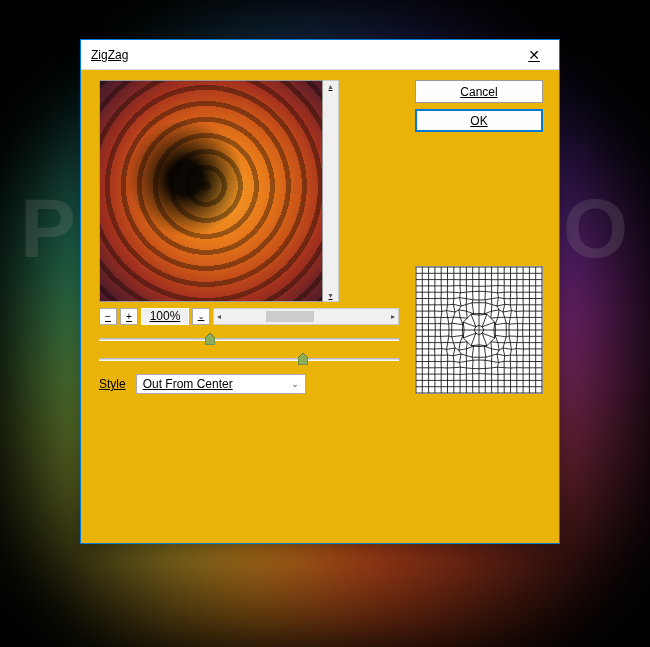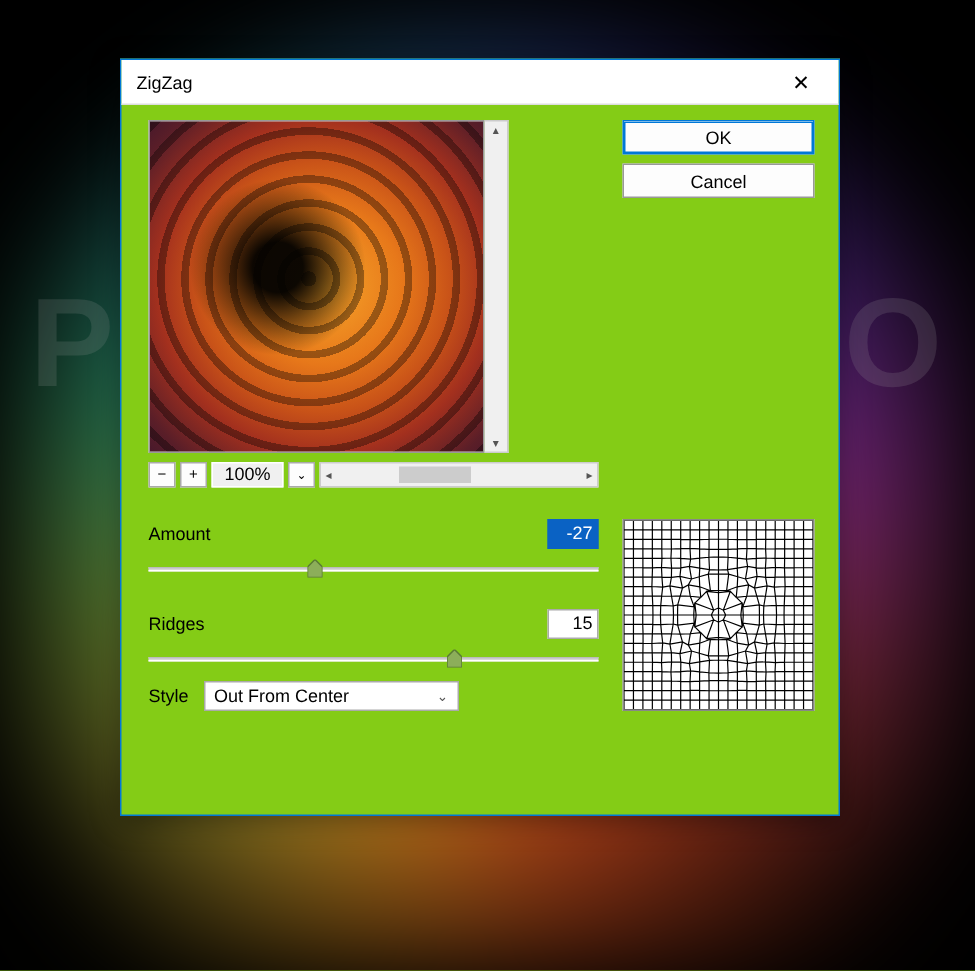--- a/index.html
+++ b/index.html
@@ -21,23 +21,24 @@
   }
   .watermark {
     position: absolute; left: 50%; top: 180px; transform: translateX(-50%);
     font-size: 84px; font-weight: 800; letter-spacing: 2px;
     color: rgba(160,160,160,0.18); white-space: nowrap;
     font-family: Arial, sans-serif;
   }
   .dialog {
     position: absolute; left: 80px; top: 39px;
     width: 480px; height: 505px;
-    background: #84cc16;
+    background: #eab308;
     border: 1px solid #0078d7;
     box-shadow: 0 4px 18px rgba(0,0,0,0.4);
+    text-decoration: underline;
   }
   .titlebar {
     height: 30px; background: #fff; border-bottom: 1px solid #ddd;
     display: flex; align-items: center; padding: 0 2px 0 10px;
   }
   .titlebar .title { flex: 1; }
   .close-btn {
     width: 46px; height: 29px; display: flex; align-items: center; justify-content: center;
     cursor: pointer;
   }
@@ -185,59 +186,51 @@
         <div class="zoom-drop">
           <span>⌄</span>
         </div>
         <div class="hscroll">
           <span class="arrow la">◂</span>
           <div class="thumb"></div>
           <span class="arrow ra">▸</span>
         </div>
       </div>
 
-      <div class="param-row">
-        <span class="lbl">Amount</span>
-        <span class="val hl">-27</span>
-      </div>
       <div class="slider">
         <div class="rail"></div>
         <div class="knob" style="left:37%">
           <svg width="10" height="12">
               <path d="M5 0 L10 5 L10 12 L0 12 L0 5 Z" fill="#8cae5a" stroke="#5a7a34"></path>
             </svg>
         </div>
       </div>
 
-      <div class="param-row">
-        <span class="lbl">Ridges</span>
-        <span class="val">15</span>
-      </div>
       <div class="slider">
         <div class="rail"></div>
         <div class="knob" style="left:68%">
           <svg width="10" height="12">
               <path d="M5 0 L10 5 L10 12 L0 12 L0 5 Z" fill="#8cae5a" stroke="#5a7a34"></path>
             </svg>
         </div>
       </div>
 
       <div class="style-row">
         <span>Style</span>
         <div class="style-select">
           <span>Out From Center</span>
           <span class="caret">⌄</span>
         </div>
       </div>
 
     </div>
 
     <div class="right-col">
+      <div class="dlg-btn">Cancel</div>
       <div class="dlg-btn primary">OK</div>
-      <div class="dlg-btn">Cancel</div>
 
       <svg class="gridbox" viewBox="0 0 126 126">
         <rect x="0" y="0" width="126" height="126" fill="#fff"></rect>
         <g id="grid">
             <path d="M0.0 0.0 L6.3 0.0 L12.6 0.0 L18.9 0.0 L25.2 0.0 L31.5 0.0 L37.8 0.0 L44.1 0.0 L50.4 0.0 L56.7 0.0 L63.0 0.0 L69.3 0.0 L75.6 0.0 L81.9 0.0 L88.2 0.0 L94.5 0.0 L100.8 0.0 L107.1 0.0 L113.4 0.0 L119.7 0.0 L126.0 0.0 M0.0 0.0 L0.0 6.3 L0.0 12.6 L0.0 18.9 L0.0 25.2 L0.0 31.5 L0.0 37.8 L0.0 44.1 L0.0 50.4 L0.0 56.7 L0.0 63.0 L0.0 69.3 L0.0 75.6 L0.0 81.9 L0.0 88.2 L0.0 94.5 L0.0 100.8 L0.0 107.1 L0.0 113.4 L0.0 119.7 L0.0 126.0 M0.0 6.3 L6.3 6.3 L12.6 6.3 L18.9 6.3 L25.2 6.3 L31.5 6.3 L37.8 6.3 L44.1 6.3 L50.4 6.3 L56.7 6.3 L63.0 6.3 L69.3 6.3 L75.6 6.3 L81.9 6.3 L88.2 6.3 L94.5 6.3 L100.8 6.3 L107.1 6.3 L113.4 6.3 L119.7 6.3 L126.0 6.3 M6.3 0.0 L6.3 6.3 L6.3 12.6 L6.3 18.9 L6.3 25.2 L6.3 31.5 L6.3 37.8 L6.3 44.1 L6.3 50.4 L6.3 56.7 L6.3 63.0 L6.3 69.3 L6.3 75.6 L6.3 81.9 L6.3 88.2 L6.3 94.5 L6.3 100.8 L6.3 107.1 L6.3 113.4 L6.3 119.7 L6.3 126.0 M0.0 12.6 L6.3 12.6 L12.6 12.6 L18.9 12.6 L25.2 12.6 L31.5 12.6 L37.8 12.6 L44.1 12.7 L50.4 12.7 L56.7 12.5 L63.0 12.5 L69.3 12.5 L75.6 12.7 L81.9 12.7 L88.2 12.6 L94.5 12.6 L100.8 12.6 L107.1 12.6 L113.4 12.6 L119.7 12.6 L126.0 12.6 M12.6 0.0 L12.6 6.3 L12.6 12.6 L12.6 18.9 L12.6 25.2 L12.6 31.5 L12.6 37.8 L12.7 44.1 L12.7 50.4 L12.5 56.7 L12.5 63.0 L12.5 69.3 L12.7 75.6 L12.7 81.9 L12.6 88.2 L12.6 94.5 L12.6 100.8 L12.6 107.1 L12.6 113.4 L12.6 119.7 L12.6 126.0 M0.0 18.9 L6.3 18.9 L12.6 18.9 L18.9 18.9 L25.2 18.9 L31.6 19.0 L37.8 18.8 L44.0 18.6 L50.4 18.9 L56.7 19.2 L63.0 19.3 L69.3 19.2 L75.6 18.9 L82.0 18.6 L88.2 18.8 L94.4 19.0 L100.8 18.9 L107.1 18.9 L113.4 18.9 L119.7 18.9 L126.0 18.9 M18.9 0.0 L18.9 6.3 L18.9 12.6 L18.9 18.9 L18.9 25.2 L19.0 31.6 L18.8 37.8 L18.6 44.0 L18.9 50.4 L19.2 56.7 L19.3 63.0 L19.2 69.3 L18.9 75.6 L18.6 82.0 L18.8 88.2 L19.0 94.4 L18.9 100.8 L18.9 107.1 L18.9 113.4 L18.9 119.7 L18.9 126.0 M0.0 25.2 L6.3 25.2 L12.6 25.2 L18.9 25.2 L25.3 25.3 L31.3 25.0 L37.8 25.3 L44.4 25.8 L50.4 25.1 L56.6 24.5 L63.0 24.3 L69.4 24.5 L75.6 25.1 L81.6 25.8 L88.2 25.3 L94.7 25.0 L100.7 25.3 L107.1 25.2 L113.4 25.2 L119.7 25.2 L126.0 25.2 M25.2 0.0 L25.2 6.3 L25.2 12.6 L25.2 18.9 L25.3 25.3 L25.0 31.3 L25.3 37.8 L25.8 44.4 L25.1 50.4 L24.5 56.6 L24.3 63.0 L24.5 69.4 L25.1 75.6 L25.8 81.6 L25.3 88.2 L25.0 94.7 L25.3 100.7 L25.2 107.1 L25.2 113.4 L25.2 119.7 L25.2 126.0 M0.0 31.5 L6.3 31.5 L12.6 31.5 L19.0 31.6 L25.0 31.3 L31.7 31.7 L37.9 31.6 L43.6 30.6 L50.5 31.7 L57.0 32.8 L63.0 33.0 L69.0 32.8 L75.5 31.7 L82.4 30.6 L88.1 31.6 L94.3 31.7 L101.0 31.3 L107.0 31.6 L113.4 31.5 L119.7 31.5 L126.0 31.5 M31.5 0.0 L31.5 6.3 L31.5 12.6 L31.6 19.0 L31.3 25.0 L31.7 31.7 L31.6 37.9 L30.6 43.6 L31.7 50.5 L32.8 57.0 L33.0 63.0 L32.8 69.0 L31.7 75.5 L30.6 82.4 L31.6 88.1 L31.7 94.3 L31.3 101.0 L31.6 107.0 L31.5 113.4 L31.5 119.7 L31.5 126.0 M0.0 37.8 L6.3 37.8 L12.6 37.8 L18.8 37.8 L25.3 37.8 L31.6 37.9 L37.3 37.3 L45.0 39.0 L50.2 37.5 L56.2 35.8 L63.0 35.7 L69.8 35.8 L75.8 37.5 L81.0 39.0 L88.7 37.3 L94.4 37.9 L100.7 37.8 L107.2 37.8 L113.4 37.8 L119.7 37.8 L126.0 37.8 M37.8 0.0 L37.8 6.3 L37.8 12.6 L37.8 18.8 L37.8 25.3 L37.9 31.6 L37.3 37.3 L39.0 45.0 L37.5 50.2 L35.8 56.2 L35.7 63.0 L35.8 69.8 L37.5 75.8 L39.0 81.0 L37.3 88.7 L37.9 94.4 L37.8 100.7 L37.8 107.2 L37.8 113.4 L37.8 119.7 L37.8 126.0 M0.0 44.1 L6.3 44.1 L12.7 44.1 L18.6 44.0 L25.8 44.4 L30.6 43.6 L39.0 45.0 L42.9 42.9 L50.5 44.2 L57.6 46.8 L63.0 46.5 L68.4 46.8 L75.5 44.2 L83.1 42.9 L87.0 45.0 L95.4 43.6 L100.2 44.4 L107.4 44.0 L113.3 44.1 L119.7 44.1 L126.0 44.1 M44.1 0.0 L44.1 6.3 L44.1 12.7 L44.0 18.6 L44.4 25.8 L43.6 30.6 L45.0 39.0 L42.9 42.9 L44.2 50.5 L46.8 57.6 L46.5 63.0 L46.8 68.4 L44.2 75.5 L42.9 83.1 L45.0 87.0 L43.6 95.4 L44.4 100.2 L44.0 107.4 L44.1 113.3 L44.1 119.7 L44.1 126.0 M0.0 50.4 L6.3 50.4 L12.7 50.4 L18.9 50.4 L25.1 50.4 L31.7 50.5 L37.5 50.2 L44.2 50.5 L51.2 51.2 L55.1 47.2 L63.0 48.1 L70.9 47.2 L74.8 51.2 L81.8 50.5 L88.5 50.2 L94.3 50.5 L100.9 50.4 L107.1 50.4 L113.3 50.4 L119.7 50.4 L126.0 50.4 M50.4 0.0 L50.4 6.3 L50.4 12.7 L50.4 18.9 L50.4 25.1 L50.5 31.7 L50.2 37.5 L50.5 44.2 L51.2 51.2 L47.2 55.1 L48.1 63.0 L47.2 70.9 L51.2 74.8 L50.5 81.8 L50.2 88.5 L50.5 94.3 L50.4 100.9 L50.4 107.1 L50.4 113.3 L50.4 119.7 L50.4 126.0 M0.0 56.7 L6.3 56.7 L12.5 56.7 L19.2 56.7 L24.5 56.6 L32.8 57.0 L35.8 56.2 L46.8 57.6 L47.2 55.1 L59.8 59.8 L63.0 58.2 L66.2 59.8 L78.8 55.1 L79.2 57.6 L90.2 56.2 L93.2 57.0 L101.5 56.6 L106.8 56.7 L113.5 56.7 L119.7 56.7 L126.0 56.7 M56.7 0.0 L56.7 6.3 L56.7 12.5 L56.7 19.2 L56.6 24.5 L57.0 32.8 L56.2 35.8 L57.6 46.8 L55.1 47.2 L59.8 59.8 L58.2 63.0 L59.8 66.2 L55.1 78.8 L57.6 79.2 L56.2 90.2 L57.0 93.2 L56.6 101.5 L56.7 106.8 L56.7 113.5 L56.7 119.7 L56.7 126.0 M0.0 63.0 L6.3 63.0 L12.5 63.0 L19.3 63.0 L24.3 63.0 L33.0 63.0 L35.7 63.0 L46.5 63.0 L48.1 63.0 L58.2 63.0 L63.0 63.0 L67.8 63.0 L77.9 63.0 L79.5 63.0 L90.3 63.0 L93.0 63.0 L101.7 63.0 L106.7 63.0 L113.5 63.0 L119.7 63.0 L126.0 63.0 M63.0 0.0 L63.0 6.3 L63.0 12.5 L63.0 19.3 L63.0 24.3 L63.0 33.0 L63.0 35.7 L63.0 46.5 L63.0 48.1 L63.0 58.2 L63.0 63.0 L63.0 67.8 L63.0 77.9 L63.0 79.5 L63.0 90.3 L63.0 93.0 L63.0 101.7 L63.0 106.7 L63.0 113.5 L63.0 119.7 L63.0 126.0 M0.0 69.3 L6.3 69.3 L12.5 69.3 L19.2 69.3 L24.5 69.4 L32.8 69.0 L35.8 69.8 L46.8 68.4 L47.2 70.9 L59.8 66.2 L63.0 67.8 L66.2 66.2 L78.8 70.9 L79.2 68.4 L90.2 69.8 L93.2 69.0 L101.5 69.4 L106.8 69.3 L113.5 69.3 L119.7 69.3 L126.0 69.3 M69.3 0.0 L69.3 6.3 L69.3 12.5 L69.3 19.2 L69.4 24.5 L69.0 32.8 L69.8 35.8 L68.4 46.8 L70.9 47.2 L66.2 59.8 L67.8 63.0 L66.2 66.2 L70.9 78.8 L68.4 79.2 L69.8 90.2 L69.0 93.2 L69.4 101.5 L69.3 106.8 L69.3 113.5 L69.3 119.7 L69.3 126.0 M0.0 75.6 L6.3 75.6 L12.7 75.6 L18.9 75.6 L25.1 75.6 L31.7 75.5 L37.5 75.8 L44.2 75.5 L51.2 74.8 L55.1 78.8 L63.0 77.9 L70.9 78.8 L74.8 74.8 L81.8 75.5 L88.5 75.8 L94.3 75.5 L100.9 75.6 L107.1 75.6 L113.3 75.6 L119.7 75.6 L126.0 75.6 M75.6 0.0 L75.6 6.3 L75.6 12.7 L75.6 18.9 L75.6 25.1 L75.5 31.7 L75.8 37.5 L75.5 44.2 L74.8 51.2 L78.8 55.1 L77.9 63.0 L78.8 70.9 L74.8 74.8 L75.5 81.8 L75.8 88.5 L75.5 94.3 L75.6 100.9 L75.6 107.1 L75.6 113.3 L75.6 119.7 L75.6 126.0 M0.0 81.9 L6.3 81.9 L12.7 81.9 L18.6 82.0 L25.8 81.6 L30.6 82.4 L39.0 81.0 L42.9 83.1 L50.5 81.8 L57.6 79.2 L63.0 79.5 L68.4 79.2 L75.5 81.8 L83.1 83.1 L87.0 81.0 L95.4 82.4 L100.2 81.6 L107.4 82.0 L113.3 81.9 L119.7 81.9 L126.0 81.9 M81.9 0.0 L81.9 6.3 L81.9 12.7 L82.0 18.6 L81.6 25.8 L82.4 30.6 L81.0 39.0 L83.1 42.9 L81.8 50.5 L79.2 57.6 L79.5 63.0 L79.2 68.4 L81.8 75.5 L83.1 83.1 L81.0 87.0 L82.4 95.4 L81.6 100.2 L82.0 107.4 L81.9 113.3 L81.9 119.7 L81.9 126.0 M0.0 88.2 L6.3 88.2 L12.6 88.2 L18.8 88.2 L25.3 88.2 L31.6 88.1 L37.3 88.7 L45.0 87.0 L50.2 88.5 L56.2 90.2 L63.0 90.3 L69.8 90.2 L75.8 88.5 L81.0 87.0 L88.7 88.7 L94.4 88.1 L100.7 88.2 L107.2 88.2 L113.4 88.2 L119.7 88.2 L126.0 88.2 M88.2 0.0 L88.2 6.3 L88.2 12.6 L88.2 18.8 L88.2 25.3 L88.1 31.6 L88.7 37.3 L87.0 45.0 L88.5 50.2 L90.2 56.2 L90.3 63.0 L90.2 69.8 L88.5 75.8 L87.0 81.0 L88.7 88.7 L88.1 94.4 L88.2 100.7 L88.2 107.2 L88.2 113.4 L88.2 119.7 L88.2 126.0 M0.0 94.5 L6.3 94.5 L12.6 94.5 L19.0 94.4 L25.0 94.7 L31.7 94.3 L37.9 94.4 L43.6 95.4 L50.5 94.3 L57.0 93.2 L63.0 93.0 L69.0 93.2 L75.5 94.3 L82.4 95.4 L88.1 94.4 L94.3 94.3 L101.0 94.7 L107.0 94.4 L113.4 94.5 L119.7 94.5 L126.0 94.5 M94.5 0.0 L94.5 6.3 L94.5 12.6 L94.4 19.0 L94.7 25.0 L94.3 31.7 L94.4 37.9 L95.4 43.6 L94.3 50.5 L93.2 57.0 L93.0 63.0 L93.2 69.0 L94.3 75.5 L95.4 82.4 L94.4 88.1 L94.3 94.3 L94.7 101.0 L94.4 107.0 L94.5 113.4 L94.5 119.7 L94.5 126.0 M0.0 100.8 L6.3 100.8 L12.6 100.8 L18.9 100.8 L25.3 100.7 L31.3 101.0 L37.8 100.7 L44.4 100.2 L50.4 100.9 L56.6 101.5 L63.0 101.7 L69.4 101.5 L75.6 100.9 L81.6 100.2 L88.2 100.7 L94.7 101.0 L100.7 100.7 L107.1 100.8 L113.4 100.8 L119.7 100.8 L126.0 100.8 M100.8 0.0 L100.8 6.3 L100.8 12.6 L100.8 18.9 L100.7 25.3 L101.0 31.3 L100.7 37.8 L100.2 44.4 L100.9 50.4 L101.5 56.6 L101.7 63.0 L101.5 69.4 L100.9 75.6 L100.2 81.6 L100.7 88.2 L101.0 94.7 L100.7 100.7 L100.8 107.1 L100.8 113.4 L100.8 119.7 L100.8 126.0 M0.0 107.1 L6.3 107.1 L12.6 107.1 L18.9 107.1 L25.2 107.1 L31.6 107.0 L37.8 107.2 L44.0 107.4 L50.4 107.1 L56.7 106.8 L63.0 106.7 L69.3 106.8 L75.6 107.1 L82.0 107.4 L88.2 107.2 L94.4 107.0 L100.8 107.1 L107.1 107.1 L113.4 107.1 L119.7 107.1 L126.0 107.1 M107.1 0.0 L107.1 6.3 L107.1 12.6 L107.1 18.9 L107.1 25.2 L107.0 31.6 L107.2 37.8 L107.4 44.0 L107.1 50.4 L106.8 56.7 L106.7 63.0 L106.8 69.3 L107.1 75.6 L107.4 82.0 L107.2 88.2 L107.0 94.4 L107.1 100.8 L107.1 107.1 L107.1 113.4 L107.1 119.7 L107.1 126.0 M0.0 113.4 L6.3 113.4 L12.6 113.4 L18.9 113.4 L25.2 113.4 L31.5 113.4 L37.8 113.4 L44.1 113.3 L50.4 113.3 L56.7 113.5 L63.0 113.5 L69.3 113.5 L75.6 113.3 L81.9 113.3 L88.2 113.4 L94.5 113.4 L100.8 113.4 L107.1 113.4 L113.4 113.4 L119.7 113.4 L126.0 113.4 M113.4 0.0 L113.4 6.3 L113.4 12.6 L113.4 18.9 L113.4 25.2 L113.4 31.5 L113.4 37.8 L113.3 44.1 L113.3 50.4 L113.5 56.7 L113.5 63.0 L113.5 69.3 L113.3 75.6 L113.3 81.9 L113.4 88.2 L113.4 94.5 L113.4 100.8 L113.4 107.1 L113.4 113.4 L113.4 119.7 L113.4 126.0 M0.0 119.7 L6.3 119.7 L12.6 119.7 L18.9 119.7 L25.2 119.7 L31.5 119.7 L37.8 119.7 L44.1 119.7 L50.4 119.7 L56.7 119.7 L63.0 119.7 L69.3 119.7 L75.6 119.7 L81.9 119.7 L88.2 119.7 L94.5 119.7 L100.8 119.7 L107.1 119.7 L113.4 119.7 L119.7 119.7 L126.0 119.7 M119.7 0.0 L119.7 6.3 L119.7 12.6 L119.7 18.9 L119.7 25.2 L119.7 31.5 L119.7 37.8 L119.7 44.1 L119.7 50.4 L119.7 56.7 L119.7 63.0 L119.7 69.3 L119.7 75.6 L119.7 81.9 L119.7 88.2 L119.7 94.5 L119.7 100.8 L119.7 107.1 L119.7 113.4 L119.7 119.7 L119.7 126.0 M0.0 126.0 L6.3 126.0 L12.6 126.0 L18.9 126.0 L25.2 126.0 L31.5 126.0 L37.8 126.0 L44.1 126.0 L50.4 126.0 L56.7 126.0 L63.0 126.0 L69.3 126.0 L75.6 126.0 L81.9 126.0 L88.2 126.0 L94.5 126.0 L100.8 126.0 L107.1 126.0 L113.4 126.0 L119.7 126.0 L126.0 126.0 M126.0 0.0 L126.0 6.3 L126.0 12.6 L126.0 18.9 L126.0 25.2 L126.0 31.5 L126.0 37.8 L126.0 44.1 L126.0 50.4 L126.0 56.7 L126.0 63.0 L126.0 69.3 L126.0 75.6 L126.0 81.9 L126.0 88.2 L126.0 94.5 L126.0 100.8 L126.0 107.1 L126.0 113.4 L126.0 119.7 L126.0 126.0 " fill="none" stroke="#000" stroke-width="0.8"></path>
           </g>
       </svg>
     </div>
   </div>
 </div>

